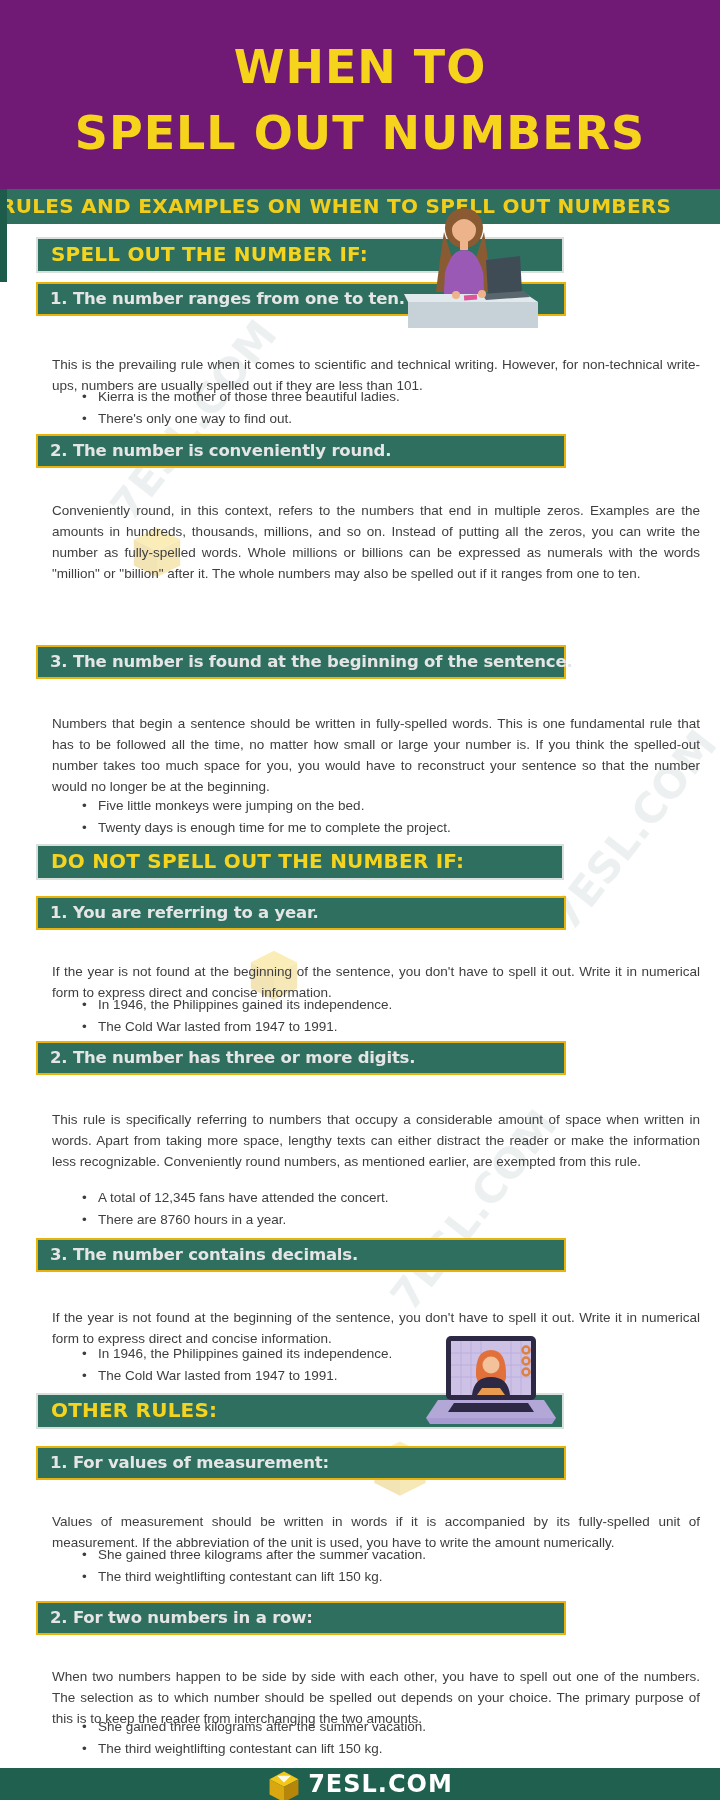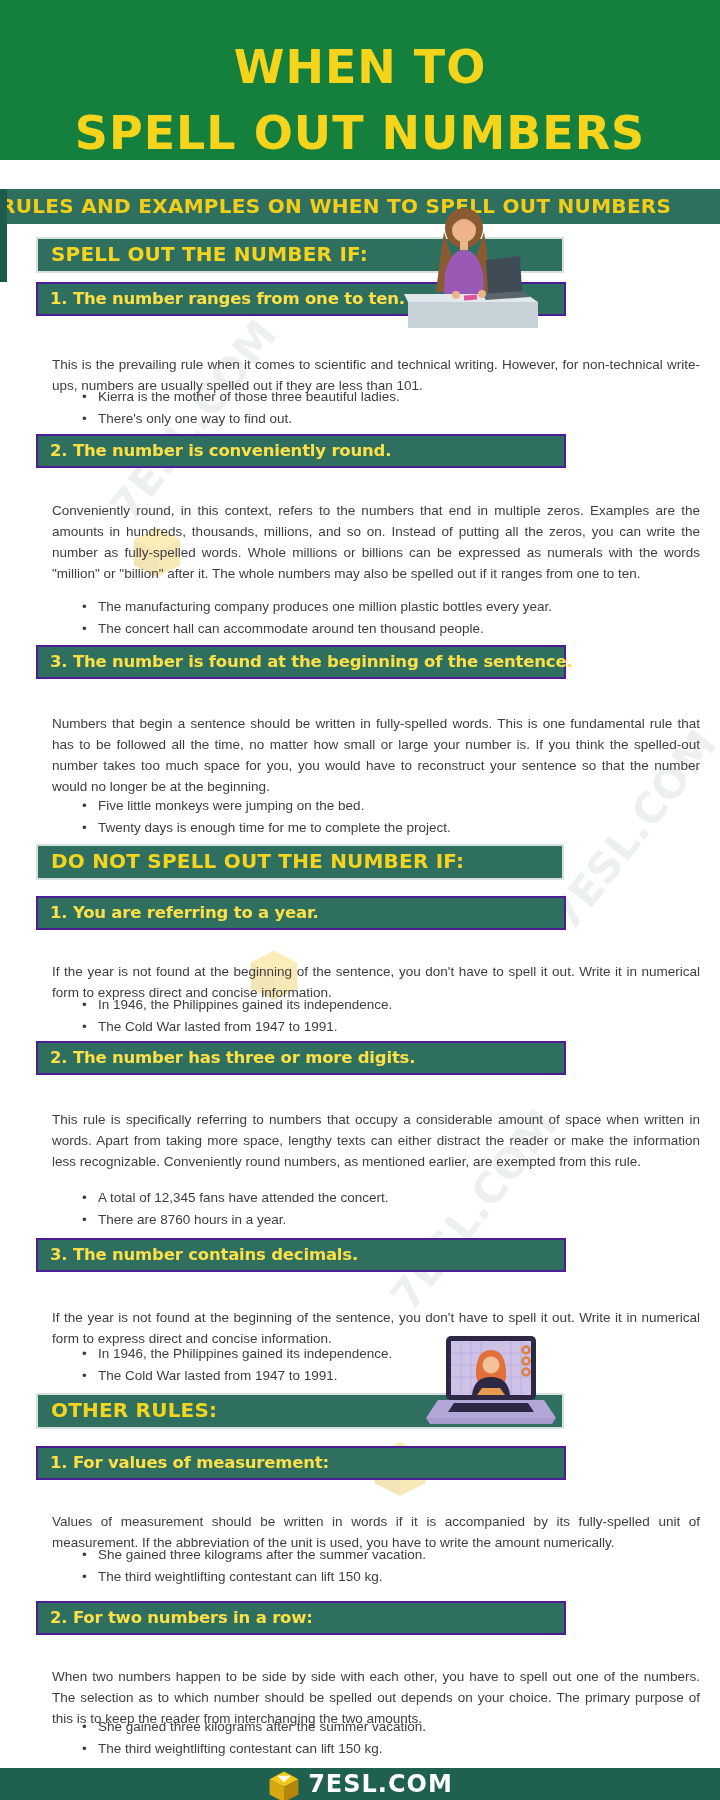--- a/index.html
+++ b/index.html
@@ -1,35 +1,35 @@
 <!DOCTYPE html>
 <html><head>
 <meta charset="utf-8">
 <style>
   html,body{margin:0;padding:0;background:#e9e9e9;}
   .page{position:relative;width:720px;height:1800px;background:#ffffff;overflow:hidden;
         font-family:"Liberation Sans",sans-serif;margin:0 auto;}
 
   
-  .hero{position:absolute;top:0;left:0;width:720px;height:160px;background:#15803d;}
+  .hero{position:absolute;top:0;left:0;width:720px;height:189px;background:#701a75;}
   .hero-title{padding-top:34px;text-align:center;color:#F6D41C;
               font-family:"DejaVu Sans",sans-serif;font-weight:800;
               font-size:46px;line-height:66px;letter-spacing:1px;}
   .banner{position:absolute;top:189px;left:0;width:720px;height:35px;background:#2E6F5E;
           color:#F2CE1B;font-family:"DejaVu Sans",sans-serif;font-weight:800;font-size:20px;
           line-height:35px;text-align:left;letter-spacing:.3px;}
   .edge-sliver{position:absolute;top:189px;left:0;width:7px;height:93px;background:#1D5B4A;}
 
   
   .sec-bar{position:absolute;left:36px;width:528px;height:36px;background:#2E6F60;
            border:2px solid #D7E0DB;box-sizing:border-box;color:#F5D41F;
            font-family:"DejaVu Sans",sans-serif;font-weight:800;font-size:20px;
            line-height:31px;padding-left:13px;letter-spacing:.2px;}
   .rule-bar{position:absolute;left:36px;width:530px;height:34px;background:#2E6F60;
-            border:2px solid #4c1d95;box-sizing:border-box;color:#fde047;
+            border:2px solid #eab308;box-sizing:border-box;color:#e5e5e5;
             font-family:"DejaVu Sans",sans-serif;font-weight:700;font-size:16.5px;
             line-height:29px;padding-left:12px;letter-spacing:-.2px;white-space:nowrap;}
 
   
   .para{position:absolute;left:36px;width:648px;margin:16px;color:#3E3E3E;
         font-size:13.5px;line-height:21px;text-align:justify;}
   .examples{position:absolute;left:82px;width:566px;margin:0;padding:0;list-style:none;
             color:#3E3E3E;font-size:13.5px;line-height:22px;}
   .examples li{position:relative;padding-left:16px;}
   .examples li::before{content:"\2022";position:absolute;left:0;top:0;}
@@ -87,24 +87,20 @@
 
   <div class="rule-bar" style="top:282px">1. The number ranges from one to ten.</div>
   <p class="para" style="top:338px">This is the prevailing rule when it comes to scientific and technical writing. However, for non-technical write-ups, numbers are usually spelled out if they are less than 101.</p>
   <ul class="examples" style="top:386px">
     <li>Kierra is the mother of those three beautiful ladies.</li>
     <li>There's only one way to find out.</li>
   </ul>
 
   <div class="rule-bar" style="top:434px">2. The number is conveniently round.</div>
   <p class="para" style="top:484px">Conveniently round, in this context, refers to the numbers that end in multiple zeros. Examples are the amounts in hundreds, thousands, millions, and so on. Instead of putting all the zeros, you can write the number as fully-spelled words. Whole millions or billions can be expressed as numerals with the words "million" or "billion" after it. The whole numbers may also be spelled out if it ranges from one to ten.</p>
-  <ul class="examples" style="top:596px">
-    <li>The manufacturing company produces one million plastic bottles every year.</li>
-    <li>The concert hall can accommodate around ten thousand people.</li>
-  </ul>
 
   <div class="rule-bar" style="top:645px">3. The number is found at the beginning of the sentence.</div>
   <p class="para" style="top:697px">Numbers that begin a sentence should be written in fully-spelled words. This is one fundamental rule that has to be followed all the time, no matter how small or large your number is. If you think the spelled-out number takes too much space for you, you would have to reconstruct your sentence so that the number would no longer be at the beginning.</p>
   <ul class="examples" style="top:795px">
     <li>Five little monkeys were jumping on the bed.</li>
     <li>Twenty days is enough time for me to complete the project.</li>
   </ul>
 
   <div class="sec-bar" style="top:844px">DO NOT SPELL OUT THE NUMBER IF:</div>
 

